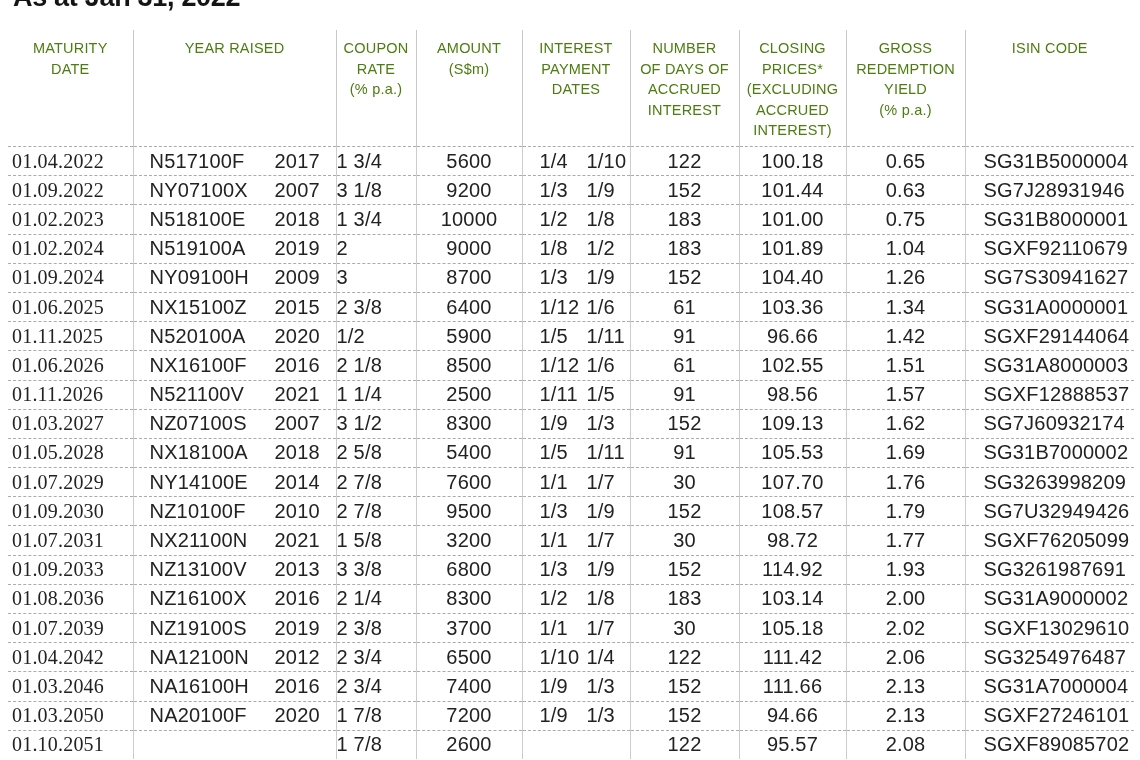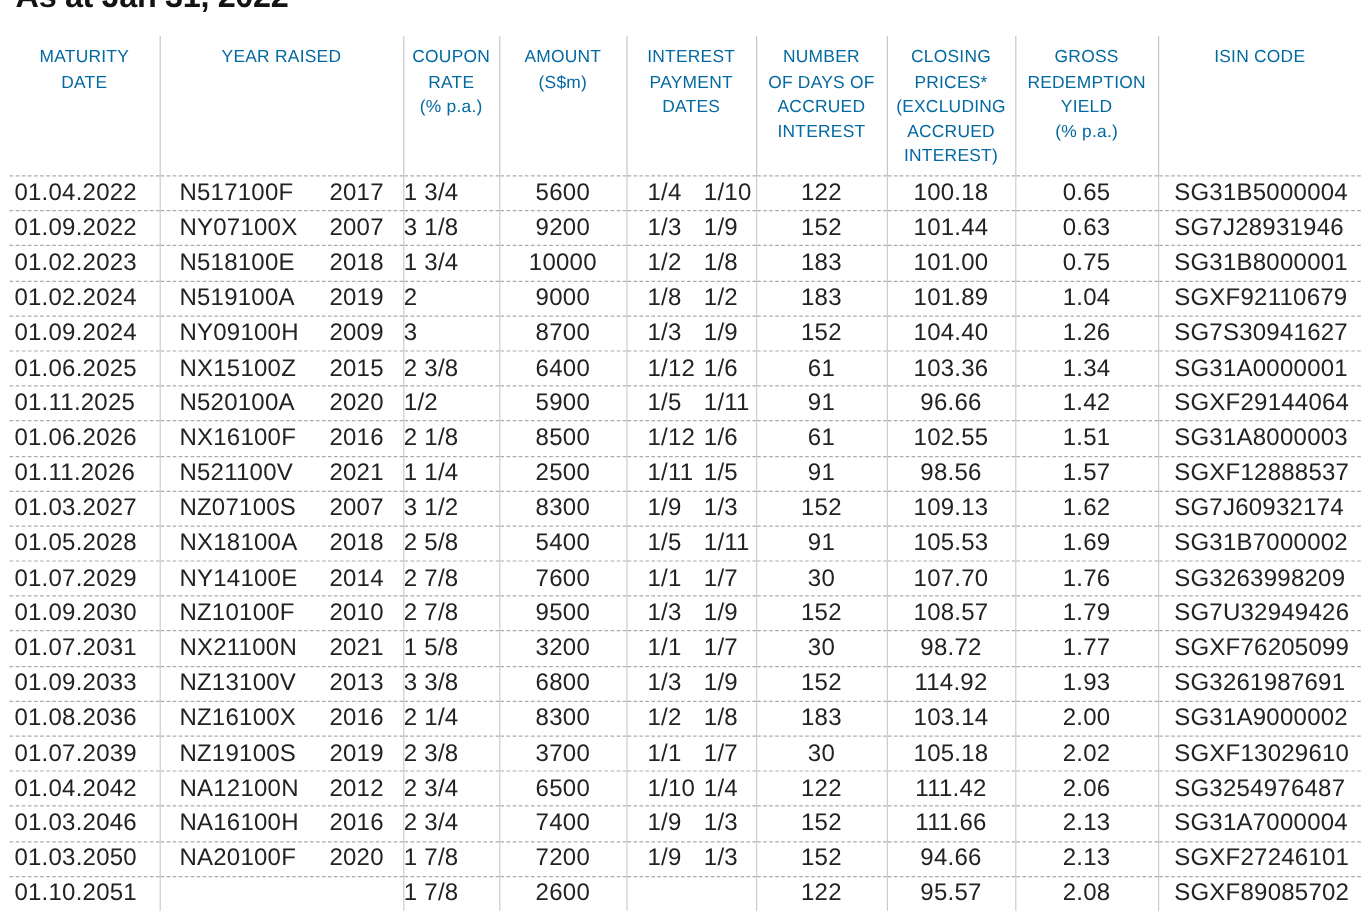--- a/index.html
+++ b/index.html
@@ -45,46 +45,46 @@
 
   thead th {
     height: 108px;
     vertical-align: top;
     padding: 8px 2px 0 2px;
     text-align: center;
     font-weight: 400;
     font-size: 14.5px;
     line-height: 1.42;
     letter-spacing: 0.2px;
-    color: #0369a1;
+    color: #4d7c0f;
     white-space: pre-line;
     border-left: 1px solid #c7c7c7;
   }
   thead th:first-child { border-left: none; }
 
   tbody td {
     height: 28.2px;
     padding: 0;
     font-size: 20px;
     color: #222222;
     letter-spacing: 0.2px;
     white-space: nowrap;
     overflow: hidden;
     border-left: 1px solid #cccccc;
     border-top: 1px dashed #ababab;
   }
-  tbody td:first-child { border-left: none; }
+  tbody td:first-child { border-left: none; font-family: Liberation Serif, serif; }
 
   td.cell-maturity { text-align: left; padding-left: 4px; }
   td.cell-coupon   { text-align: left; }
   td.cell-amount   { text-align: center; }
   td.cell-days     { text-align: center; }
   td.cell-price    { text-align: center; }
   td.cell-yield    { text-align: center; }
-  td.cell-isin     { text-align: left; padding-left: 13px; }
+  td.cell-isin     { text-align: left; padding-left: 18px; }
 
   .bond-code {
     display: inline-block;
     width: 125px;
     margin-left: 16px;
   }
   .pay-date-1 {
     display: inline-block;
     width: 47px;
     margin-left: 17px;

